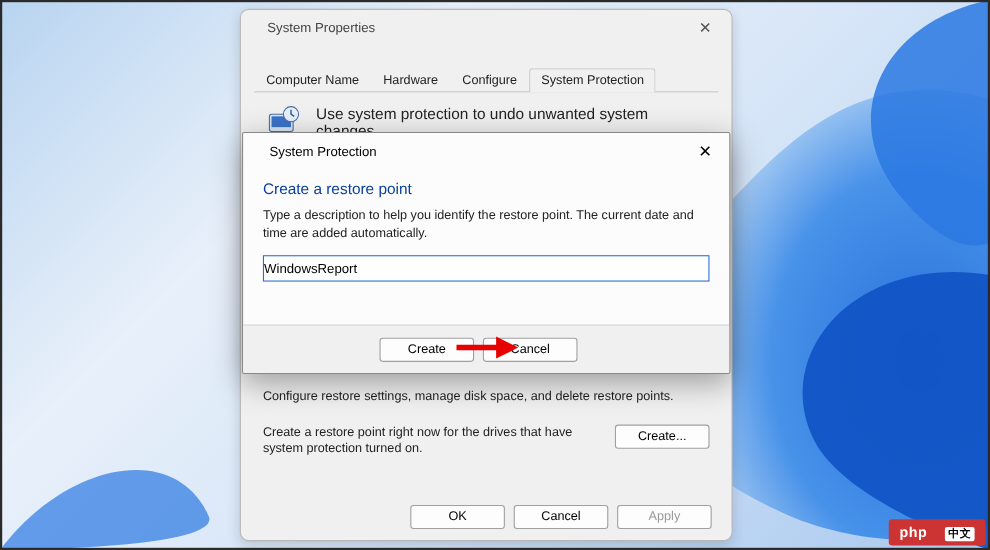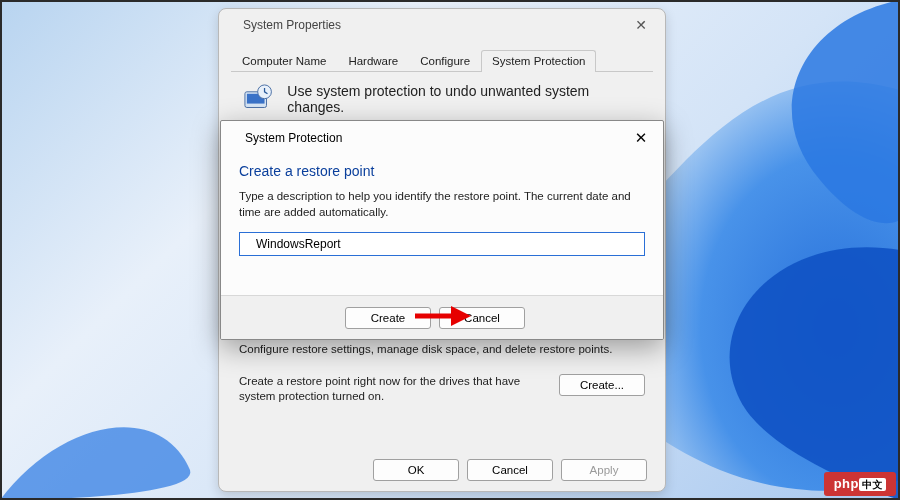--- a/index.html
+++ b/index.html
@@ -44,21 +44,21 @@
   }
   .titlebar .title { flex: 1; margin-left: 12px; }
   .close-x {
     width: 28px; height: 22px;
     display: flex; align-items: center; justify-content: center;
     font-size: 14px; color: #555;
     cursor: default;
   }
   .tabs {
     display: flex;
-    margin: 8px 12px 0 12px;
+    margin: 20px 12px 0 12px;
     border-bottom: 1px solid #c8c8c8;
     font-size: 11.5px;
   }
   .tab {
     padding: 4px 10px 5px 10px;
     color: #222;
     border: 1px solid transparent;
     border-bottom: none;
     position: relative;
     top: 1px;
@@ -139,21 +139,21 @@
   .dlg-text {
     font-size: 11.5px;
     color: #222;
     line-height: 1.35;
     padding-bottom: 12px;
   }
   .dlg-input {
     width: 100%;
     height: 24px;
     font-size: 12px;
-    padding: 2px 16px;
+    padding: 2px 0;
     border: 1px solid #2a6fd6;
     outline: none;
     color: #000;
   }
   .dlg-footer {
     position: absolute;
     bottom: 0; left: 0; right: 0;
     height: 44px;
     background: #f0f0f0;
     border-top: 1px solid #d8d8d8;
@@ -185,21 +185,21 @@
     padding: 4px 10px;
     border-radius: 3px;
     z-index: 5;
     letter-spacing: 0.5px;
   }
   .watermark .cn {
     background: #fff;
     color: #000;
     font-size: 10px;
     padding: 1px 3px;
-    margin-left: 0;
+    margin-left: 16px;
     border-radius: 2px;
   }
 
   
   .frame-border {
     position: absolute;
     inset: 0;
     border: 2px solid #2a2a2a;
     pointer-events: none;
     z-index: 10;

